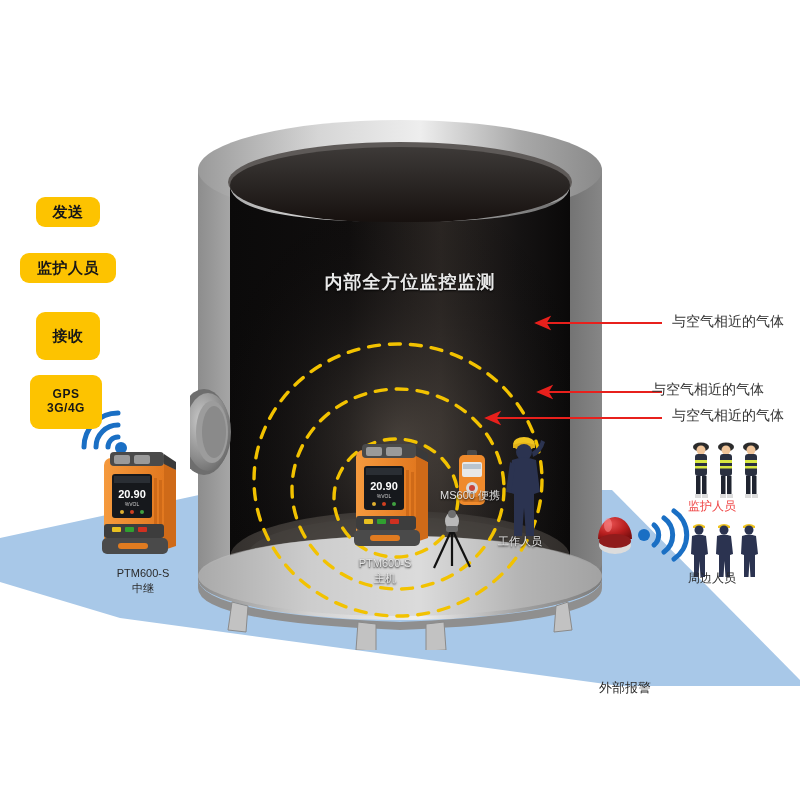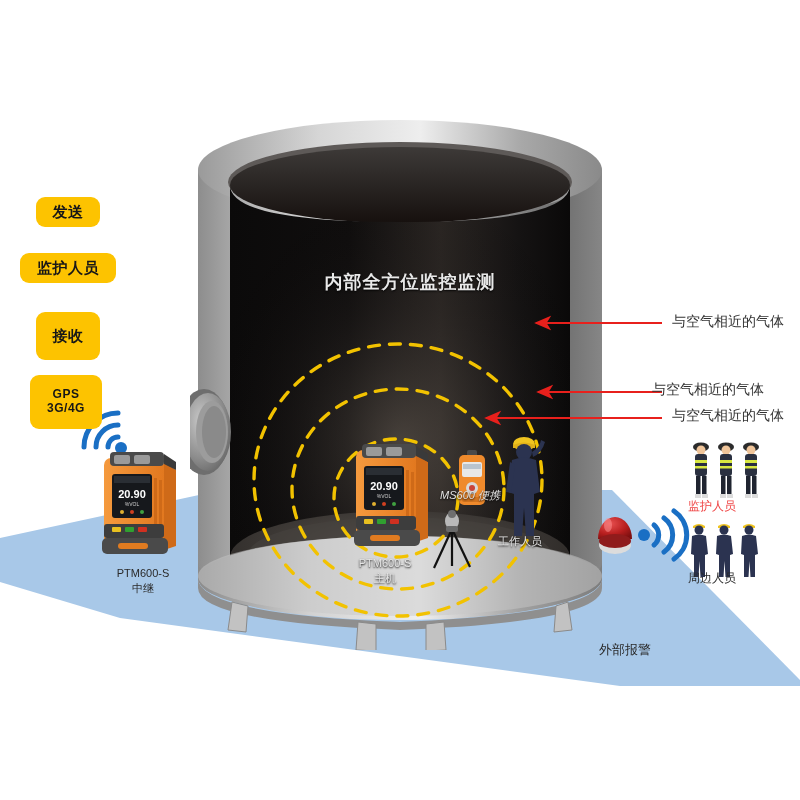--- a/index.html
+++ b/index.html
@@ -34,26 +34,26 @@
   .anno.a1{left:672px;top:313px;}
   .anno.a2{left:652px;top:381px;}
   .anno.a3{left:672px;top:407px;}
 
   
   .cap{position:absolute;text-align:center;white-space:nowrap;}
   .cap.light{color:#e4e4e4;font-size:11px;line-height:1.35;
              text-shadow:0 1px 2px #000;}
   .cap.dark{color:#2a2a2a;font-size:11px;line-height:1.35;}
   .cap-host{left:330px;top:556px;width:110px;}
-  .cap-ms600{left:425px;top:488px;width:90px;font-size:10px;font-style:italic;}
+  .cap-ms600{left:425px;top:488px;width:90px;font-size:10px;}
   .cap-worker{left:485px;top:534px;width:70px;font-size:10px;}
   .cap-relay{left:88px;top:566px;width:110px;}
   .cap-guard{left:660px;top:498px;width:104px;font-size:12px;color:#ef4444;}
   .cap-around{left:655px;top:570px;width:114px;font-size:12px;color:#2a2a2a;font-family:Liberation Mono, monospace;}
-  .cap-alarm{left:560px;top:641px;width:130px;font-size:13px;color:#2a2a2a;}
+  .cap-alarm{left:560px;top:679px;width:130px;font-size:13px;color:#2a2a2a;}
   svg{display:block;}
   .abs{position:absolute;left:0;top:0;}
 </style>
 </head>
 <body>
 
 <div id="stage">
 
   <svg class="ground" width="800" height="260" viewBox="0 0 800 260">
     <polygon points="0,108 222,60 800,60 800,256 620,256 120,188 0,152" fill="#a8c8e8"></polygon>

